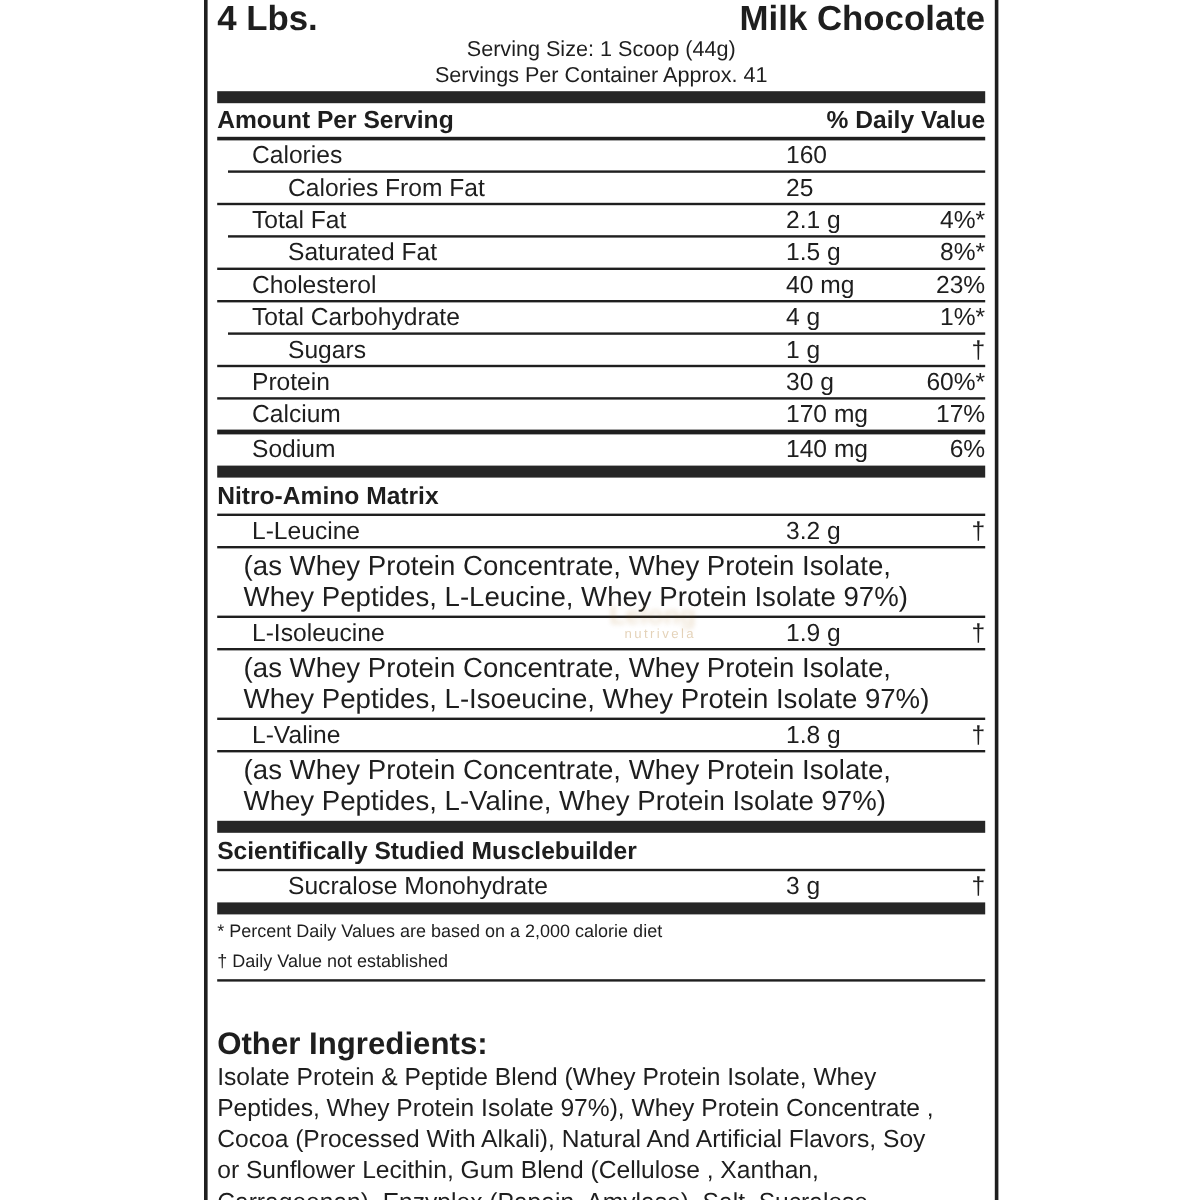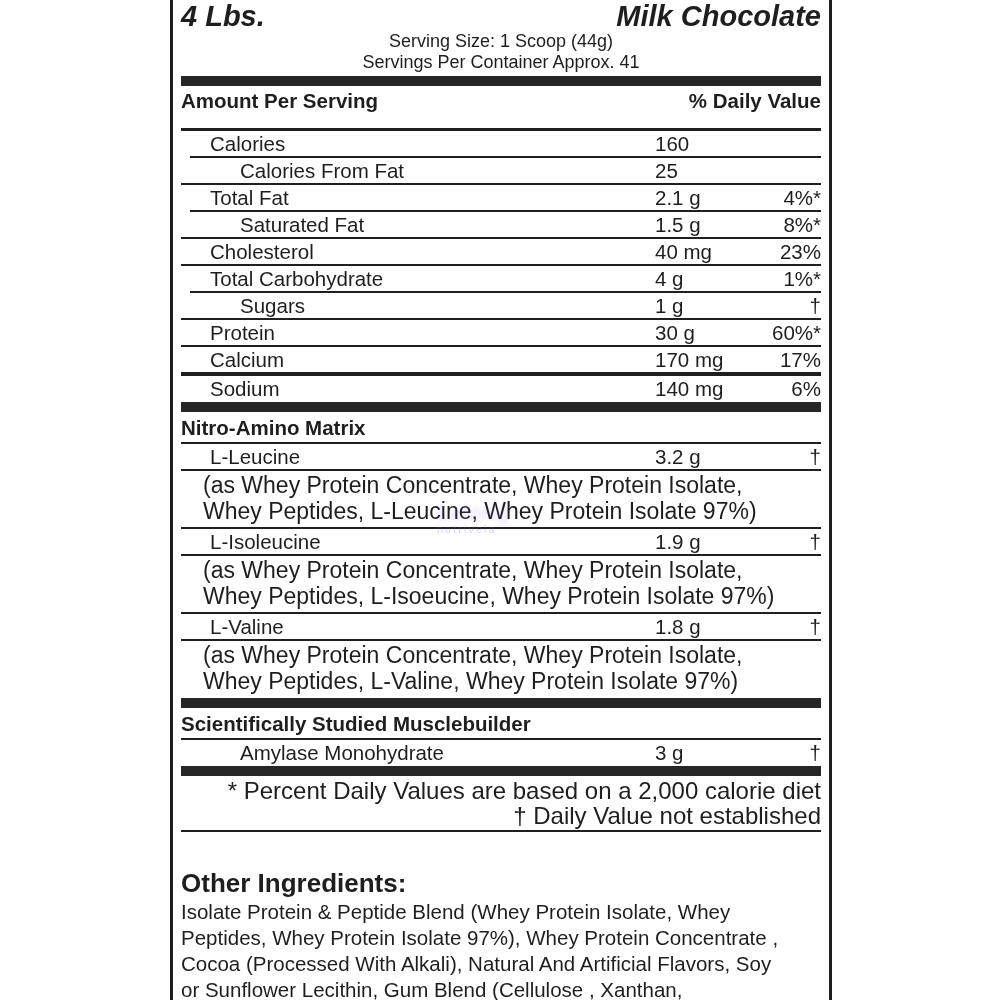--- a/index.html
+++ b/index.html
@@ -7,44 +7,44 @@
     width:1000px;height:1000px;overflow:hidden;background:#ffffff;
     font-family:"Liberation Sans","DejaVu Sans",sans-serif;color:#1e1e1e;
     position:relative;
   }
   .label-box{
     position:absolute;left:170px;top:0;width:662px;height:1000px;
     border-left:3px solid #1f1f1f;border-right:3px solid #1f1f1f;
     box-sizing:border-box;padding:0 8px;overflow:hidden;background:#fff;
   }
   .title-row{display:flex;justify-content:space-between;align-items:center;
-    font-weight:bold;font-size:29px;line-height:30px;padding-top:1px;font-style:italic;}
+    font-weight:bold;font-size:29px;line-height:30px;padding-top:1px;}
   .sub{font-size:18px;line-height:21px;text-align:center;}
   .sub:first-of-type{margin-top:3px;}
   .bar{height:10px;background:#262626;margin-top:3px;}
   .bar.mid{margin:1px 0;}
   .thead{display:flex;font-weight:bold;font-size:20.5px;line-height:23px;
-    padding:3px 0 16px;border-bottom:3px solid #1f1f1f;}
+    padding:3px 0 2px;border-bottom:3px solid #1f1f1f;}
   .thead .lbl{flex:1;}
   .row{display:flex;align-items:baseline;font-size:20.5px;line-height:23px;padding:1px 0;}
   .row .lbl{flex:1;white-space:nowrap;margin-left:29px;}
   .row.ind .lbl{padding-left:30px;}
   .amt{width:80px;white-space:nowrap;}
   .dv{width:86px;text-align:right;white-space:nowrap;}
   .sep{height:2px;background:#1f1f1f;}
   .sep.ind{margin-left:9px;}
   .sect{font-weight:bold;font-size:20.5px;line-height:24px;padding:3px 0 2px;}
   .desc{font-size:23px;line-height:26px;padding:1px 28px 3px 22px;}
-  .footnote{font-size:24px;line-height:21px;margin-top:4px;text-align:right;}
+  .footnote{font-size:15px;line-height:21px;margin-top:4px;}
   .thin-rule{height:2px;background:#1f1f1f;margin-top:4px;}
   .oi-heading{font-weight:bold;font-size:26px;line-height:31px;padding-top:2px;margin-top:34px;}
   .oi-text{font-size:20.5px;line-height:26px;padding-right:28px;}
   .watermark{
-    position:absolute;left:437px;top:503px;width:160px;text-align:left;
-    pointer-events:none;color:#8b5cf6;
+    position:absolute;left:420px;top:503px;width:160px;text-align:right;
+    pointer-events:none;color:#a16207;
   }
   .watermark .wm1{font-weight:bold;font-size:22px;opacity:.16;filter:blur(2px);line-height:20px;}
   .watermark .wm2{font-size:11px;letter-spacing:2px;opacity:.28;line-height:12px;}
 </style>
 </head>
 <body>
 
 <div class="label-box">
 
   <div class="title-row">
@@ -149,21 +149,21 @@
     <span class="dv">†</span>
   </div>
   <div class="sep"></div>
   <div class="desc">(as Whey Protein Concentrate, Whey Protein Isolate, Whey Peptides, L-Valine, Whey Protein Isolate 97%)</div>
 
   <div class="bar mid"></div>
 
   <div class="sect">Scientifically Studied Musclebuilder</div>
   <div class="sep"></div>
   <div class="row ind">
-    <span class="lbl">Amylase Monohydrate</span>
+    <span class="lbl">Sucralose Monohydrate</span>
     <span class="amt">3 g</span>
     <span class="dv">†</span>
   </div>
 
   <div class="bar mid"></div>
 
   <div class="footnote">* Percent Daily Values are based on a 2,000 calorie diet</div>
   <div class="footnote">† Daily Value not established</div>
 
   <div class="thin-rule"></div>

